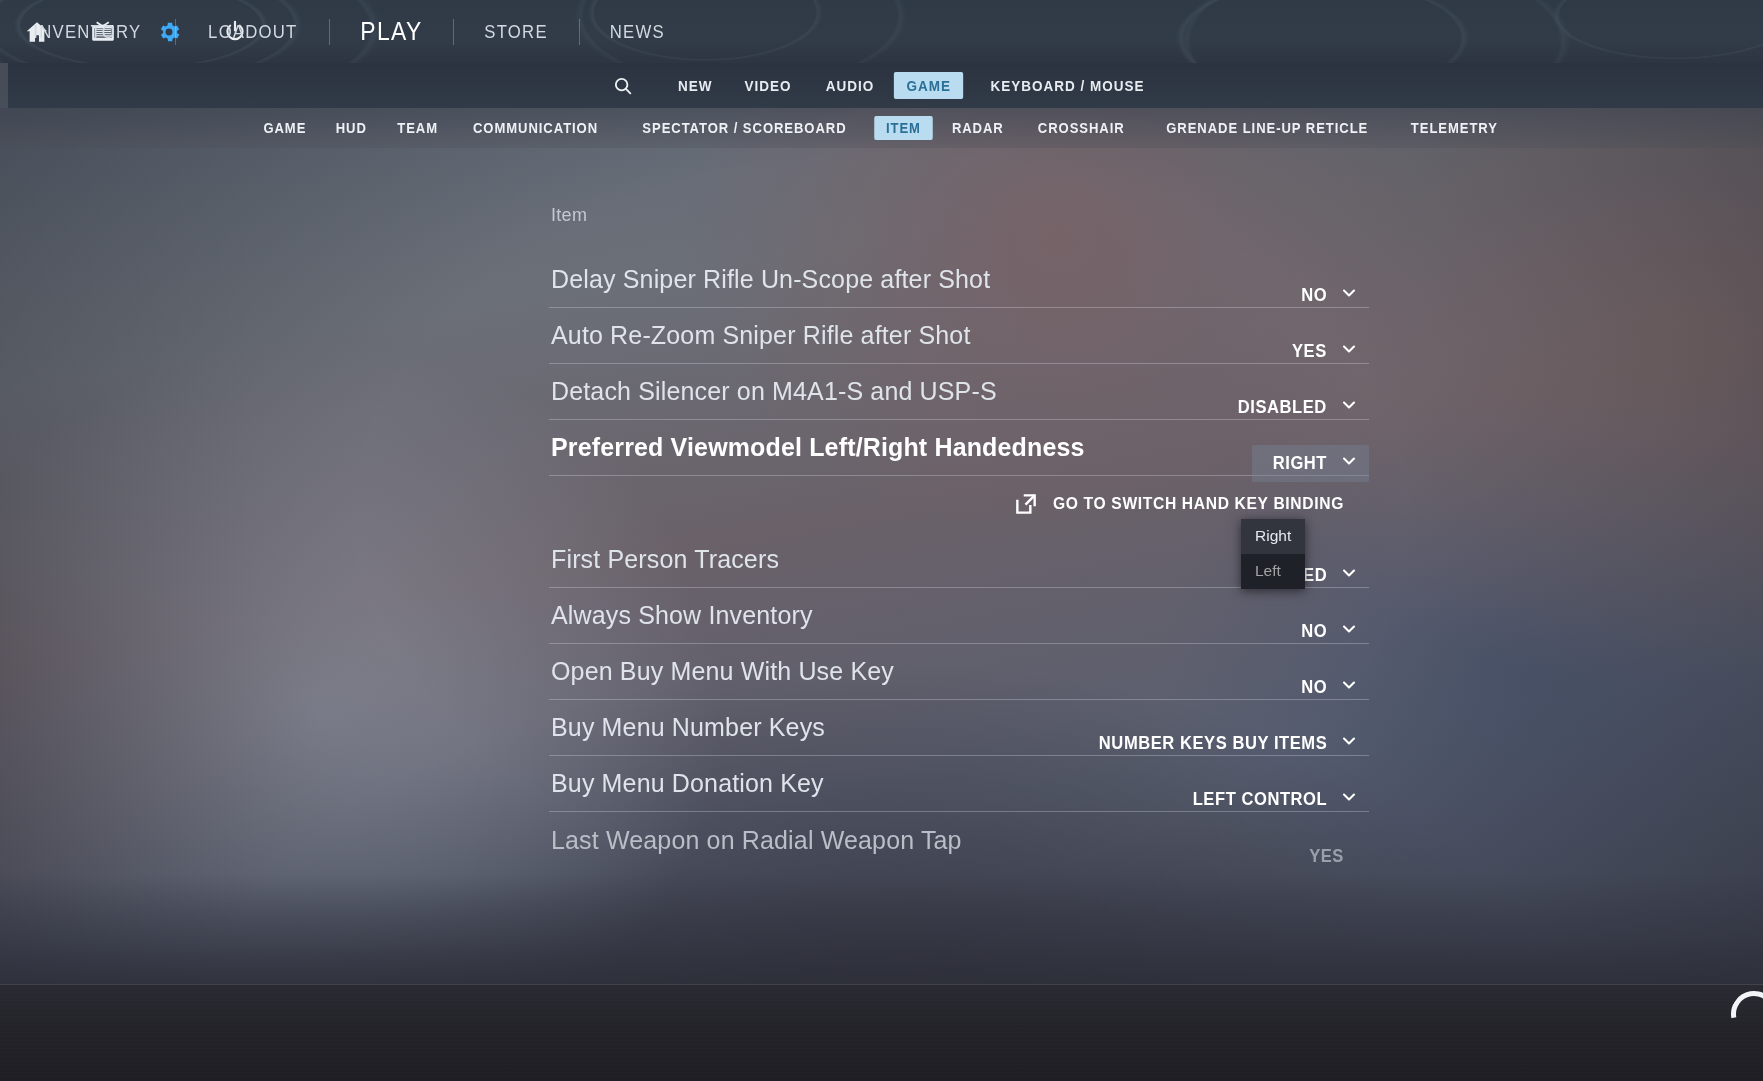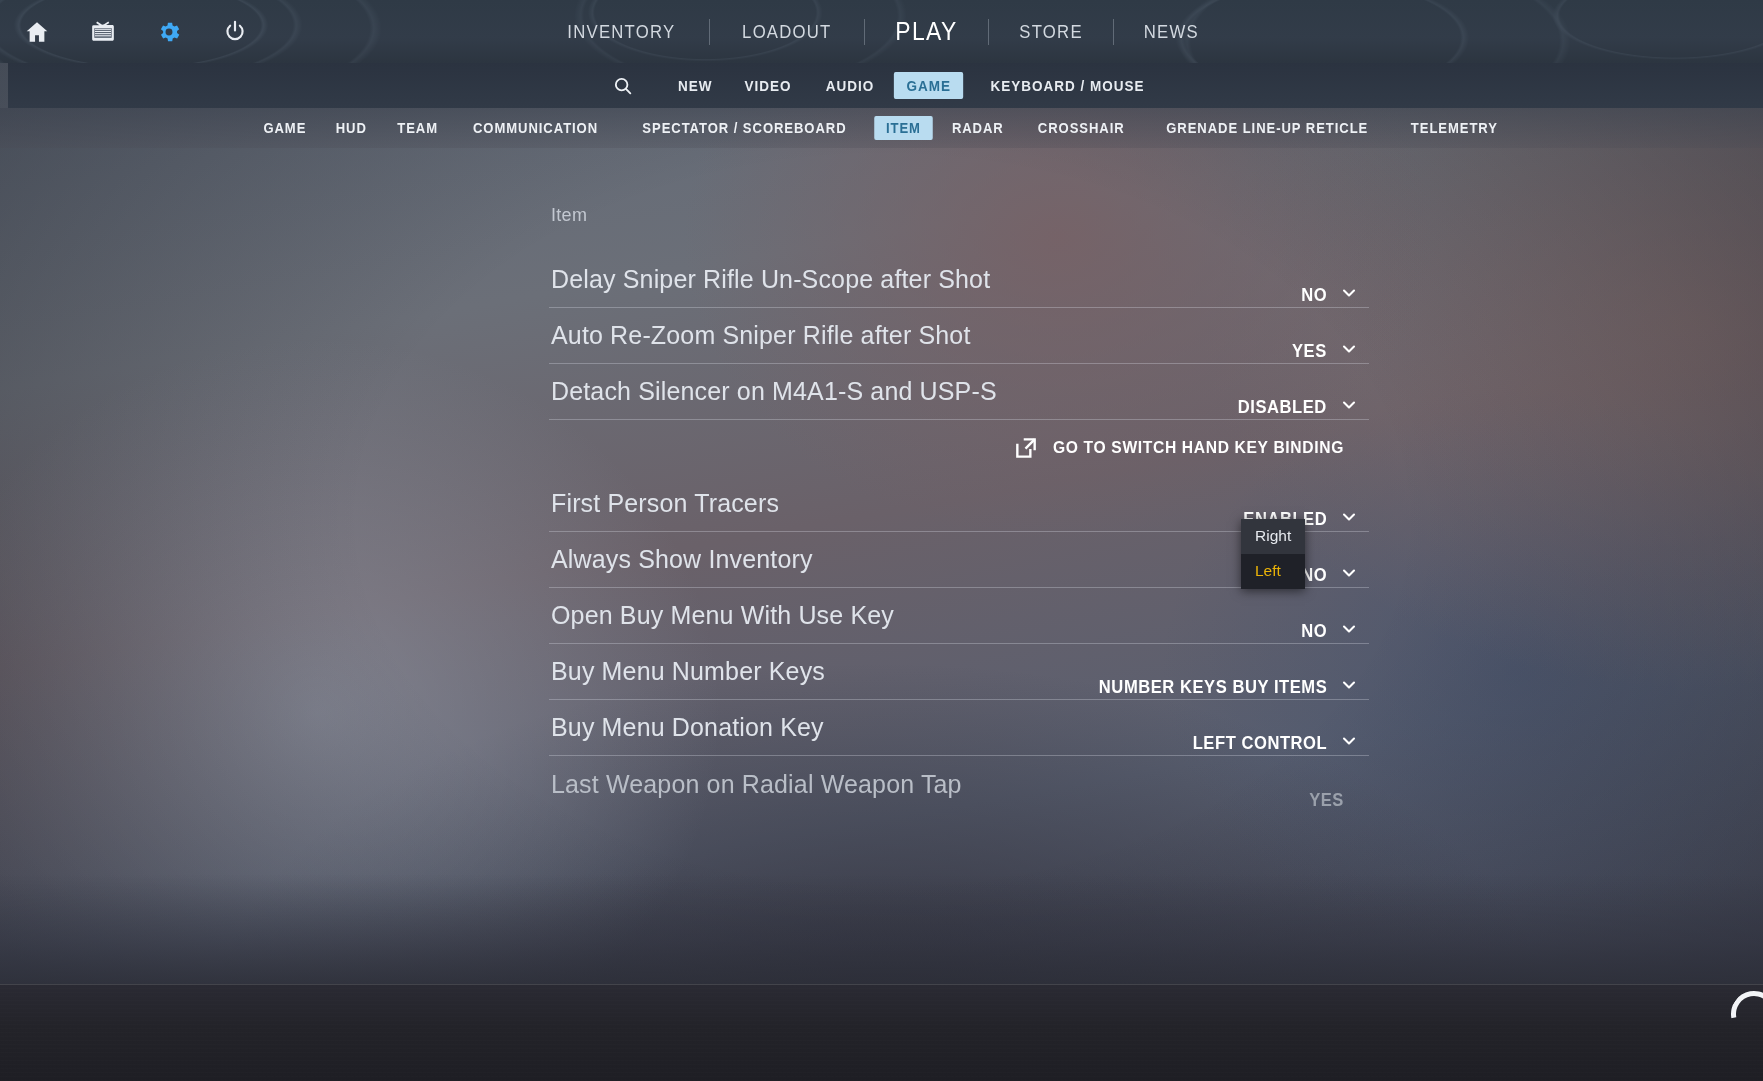--- a/index.html
+++ b/index.html
@@ -42,21 +42,21 @@
       radial-gradient(ellipse 300px 120px at 75% 60%, rgba(255,255,255,0) 46%, rgba(160,180,200,.45) 47%, rgba(255,255,255,0) 49%),
       radial-gradient(ellipse 400px 170px at 78% 65%, rgba(255,255,255,0) 46%, rgba(160,180,200,.35) 47%, rgba(255,255,255,0) 49%),
       radial-gradient(ellipse 250px 90px at 95% 25%, rgba(255,255,255,0) 46%, rgba(160,180,200,.45) 47%, rgba(255,255,255,0) 49%);
   }
   #topicons { position:absolute; left:0; top:0; height:63px; display:flex; align-items:center; gap:32px; padding-left:20px; }
   .ticon { width:34px; height:34px; display:flex; align-items:center; justify-content:center; cursor:pointer; }
   .ticon svg { display:block; }
 
   #mainnav {
     position:absolute; left:0; top:0; width:1763px; height:63px;
-    display:flex; align-items:center; justify-content:center; gap:0;
+    display:flex; align-items:center; justify-content:flex-start; gap:0;
   }
   .mn-item {
     font-family:"Liberation Sans Narrow","Liberation Sans",sans-serif;
     font-stretch:condensed;
     letter-spacing:1.4px;
     color:#d3d9e0; font-size:19px; font-weight:400;
     padding:0 26px; cursor:pointer; white-space:nowrap;
     transform:scaleX(.88); transform-origin:center;
   }
   .mn-item.active { color:#ffffff; font-size:26px; letter-spacing:1.6px; }
@@ -150,21 +150,21 @@
   
   #dropdown {
     position:absolute; z-index:60;
     left:1241px; top:519px; width:64px;
     background:#1f2128;
     box-shadow:0 2px 10px rgba(0,0,0,.55);
   }
   .dd-opt {
     font-family:"Liberation Sans Narrow","Liberation Sans",sans-serif;
     font-stretch:condensed;
-    font-size:15.5px; color:#eab308; padding:8px 10px 9px 14px;
+    font-size:15.5px; color:#a3a3a3; padding:8px 10px 9px 14px;
     cursor:pointer; white-space:nowrap;
   }
   .dd-opt.sel { background:#32353d; color:#e6e9ee; }
 
   
   #footer {
     position:absolute; left:0; bottom:0; width:1763px; height:97px;
     background:linear-gradient(180deg,#2a2a33 0%,#232329 45%,#1e1e24 100%);
     z-index:15;
     border-top:1px solid rgba(200,206,216,.22);
@@ -299,20 +299,31 @@
       <span class="val-text">DISABLED</span>
       <span class="chev">
           <svg width="16" height="16" viewBox="0 0 16 16">
             <path d="M3 5.5 8 10.5 13 5.5" fill="none" stroke="#ffffff" stroke-width="2.1" stroke-linecap="round" stroke-linejoin="round"></path>
           </svg>
         </span>
     </div>
   </div>
 
 
+  <div class="row hot">
+    <div class="row-label">Preferred Viewmodel Left/Right Handedness</div>
+    <div class="row-value">
+      <span class="val-text">RIGHT</span>
+      <span class="chev">
+          <svg width="16" height="16" viewBox="0 0 16 16">
+            <path d="M3 5.5 8 10.5 13 5.5" fill="none" stroke="#ffffff" stroke-width="2.1" stroke-linecap="round" stroke-linejoin="round"></path>
+          </svg>
+        </span>
+    </div>
+  </div>
 
   <div class="row linkrow">
     <span class="lr-icon">
       <svg width="26" height="26" viewBox="0 0 24 24">
         <path d="M4 8v12h12v-7" fill="none" stroke="#ffffff" stroke-width="2.2"></path>
         <path d="M11 4h9v9" fill="none" stroke="#ffffff" stroke-width="2.2" stroke-linecap="square"></path>
         <path d="M20 4 11.5 12.5" fill="none" stroke="#ffffff" stroke-width="2.2"></path>
       </svg>
     </span>
     <span class="lr-text">GO TO SWITCH HAND KEY BINDING</span>

